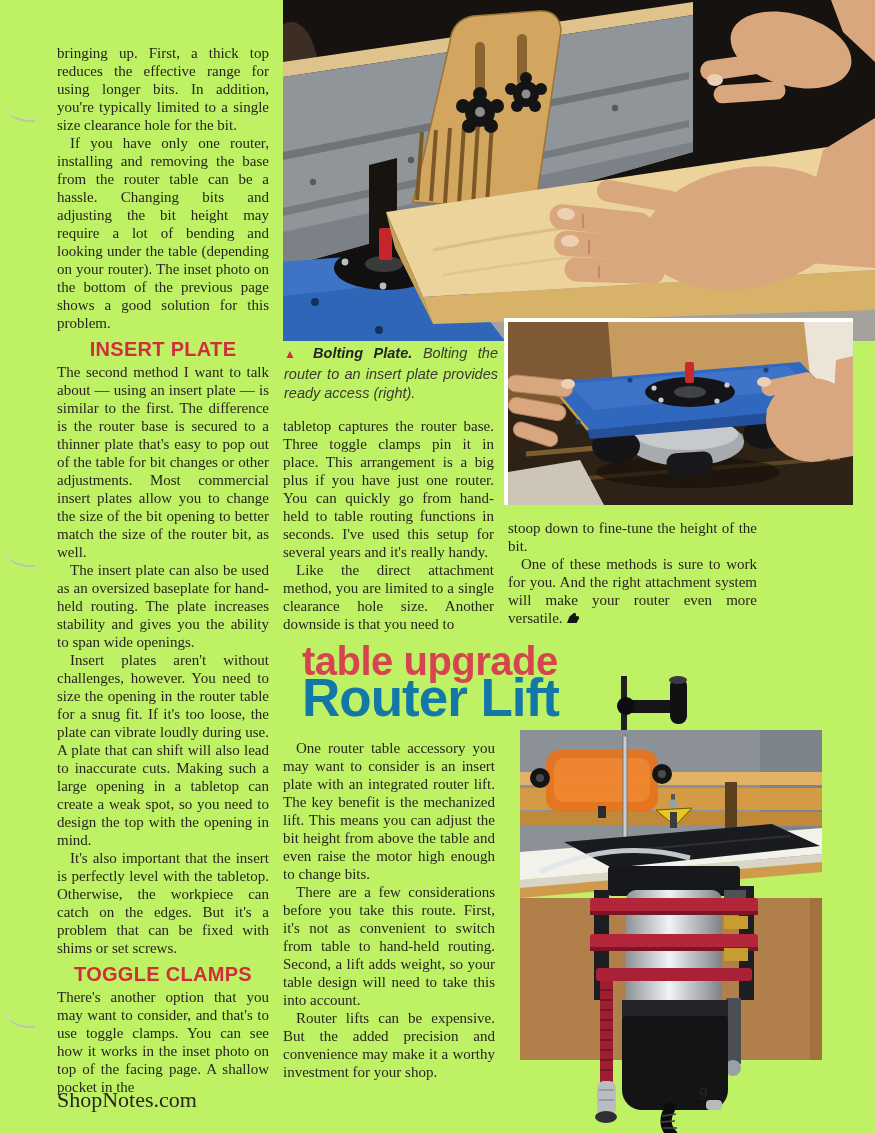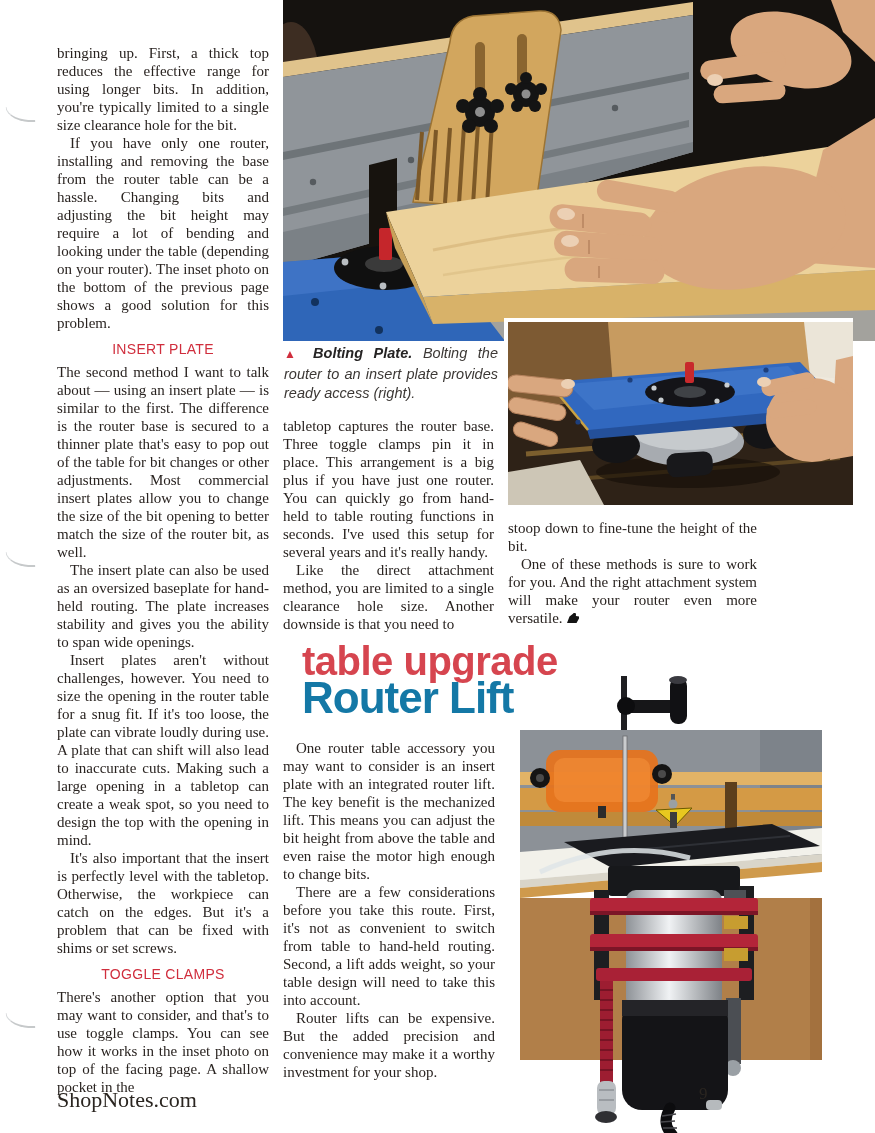--- a/index.html
+++ b/index.html
@@ -1,38 +1,38 @@
 <!DOCTYPE html>
 <html><head>
 <meta charset="utf-8">
 <style>
   html,body{margin:0;padding:0;background:#e8e8e8;}
-  .page{position:relative;width:875px;height:1133px;background:#ffffff;overflow:hidden;
+  .page{position:relative;width:875px;height:1133px;background:#bef264;overflow:hidden;
         font-family:"Liberation Serif",serif;color:#292320;}
   
   .col{position:absolute;font-size:15px;line-height:18px;text-align:justify;}
   .col p{margin:0;}
   .col p.ind{text-indent:13px;}
-  .redhead{font-family:"Liberation Sans",sans-serif;font-weight:400;font-size:14px;
+  .redhead{font-family:"Liberation Sans",sans-serif;font-weight:700;font-size:20px;
            color:#d02e3d;text-align:center;letter-spacing:.3px;margin:8px 0 5px;}
   #leftcol{left:57px;top:44px;width:212px;}
   #midcol-a{left:283px;top:417px;width:211px;}
   #rightcol{left:508px;top:519px;width:249px;}
   #liftcol{left:283px;top:739px;width:212px;}
   
   #caption{position:absolute;left:284px;top:344px;width:214px;
            font-family:"Liberation Sans",sans-serif;font-size:14.5px;line-height:19.5px;
            font-style:italic;color:#3c3835;text-align:justify;}
   #caption .tri{color:#d02e3d;font-style:normal;font-size:12px;}
   #caption b{color:#262424;}
   
   #kicker{position:absolute;left:302px;top:644px;font-family:"Liberation Sans",sans-serif;
           font-weight:700;font-size:40px;line-height:34px;color:#d6454f;letter-spacing:-.5px;text-align:right;}
   #a2title{position:absolute;left:302px;top:676px;font-family:"Liberation Sans",sans-serif;
-          font-weight:700;font-size:44px;line-height:44px;color:#1478a6;letter-spacing:-1px;}
+          font-weight:700;font-size:53px;line-height:44px;color:#1478a6;letter-spacing:-1px;}
   
   #site{position:absolute;left:57px;top:1087px;font-size:22px;color:#2a2520;}
   #pagenum{position:absolute;left:699px;top:1084px;font-size:17px;color:#2a2520;}
   
   .photo{position:absolute;display:block;}
   #topphoto{left:283px;top:0;}
   #insetphoto{left:504px;top:318px;border-left:4px solid #ffffff;border-top:4px solid #ffffff;}
   #liftphoto{left:520px;top:676px;}
   
   .curl{position:absolute;left:6px;width:28px;height:15px;border:0;

